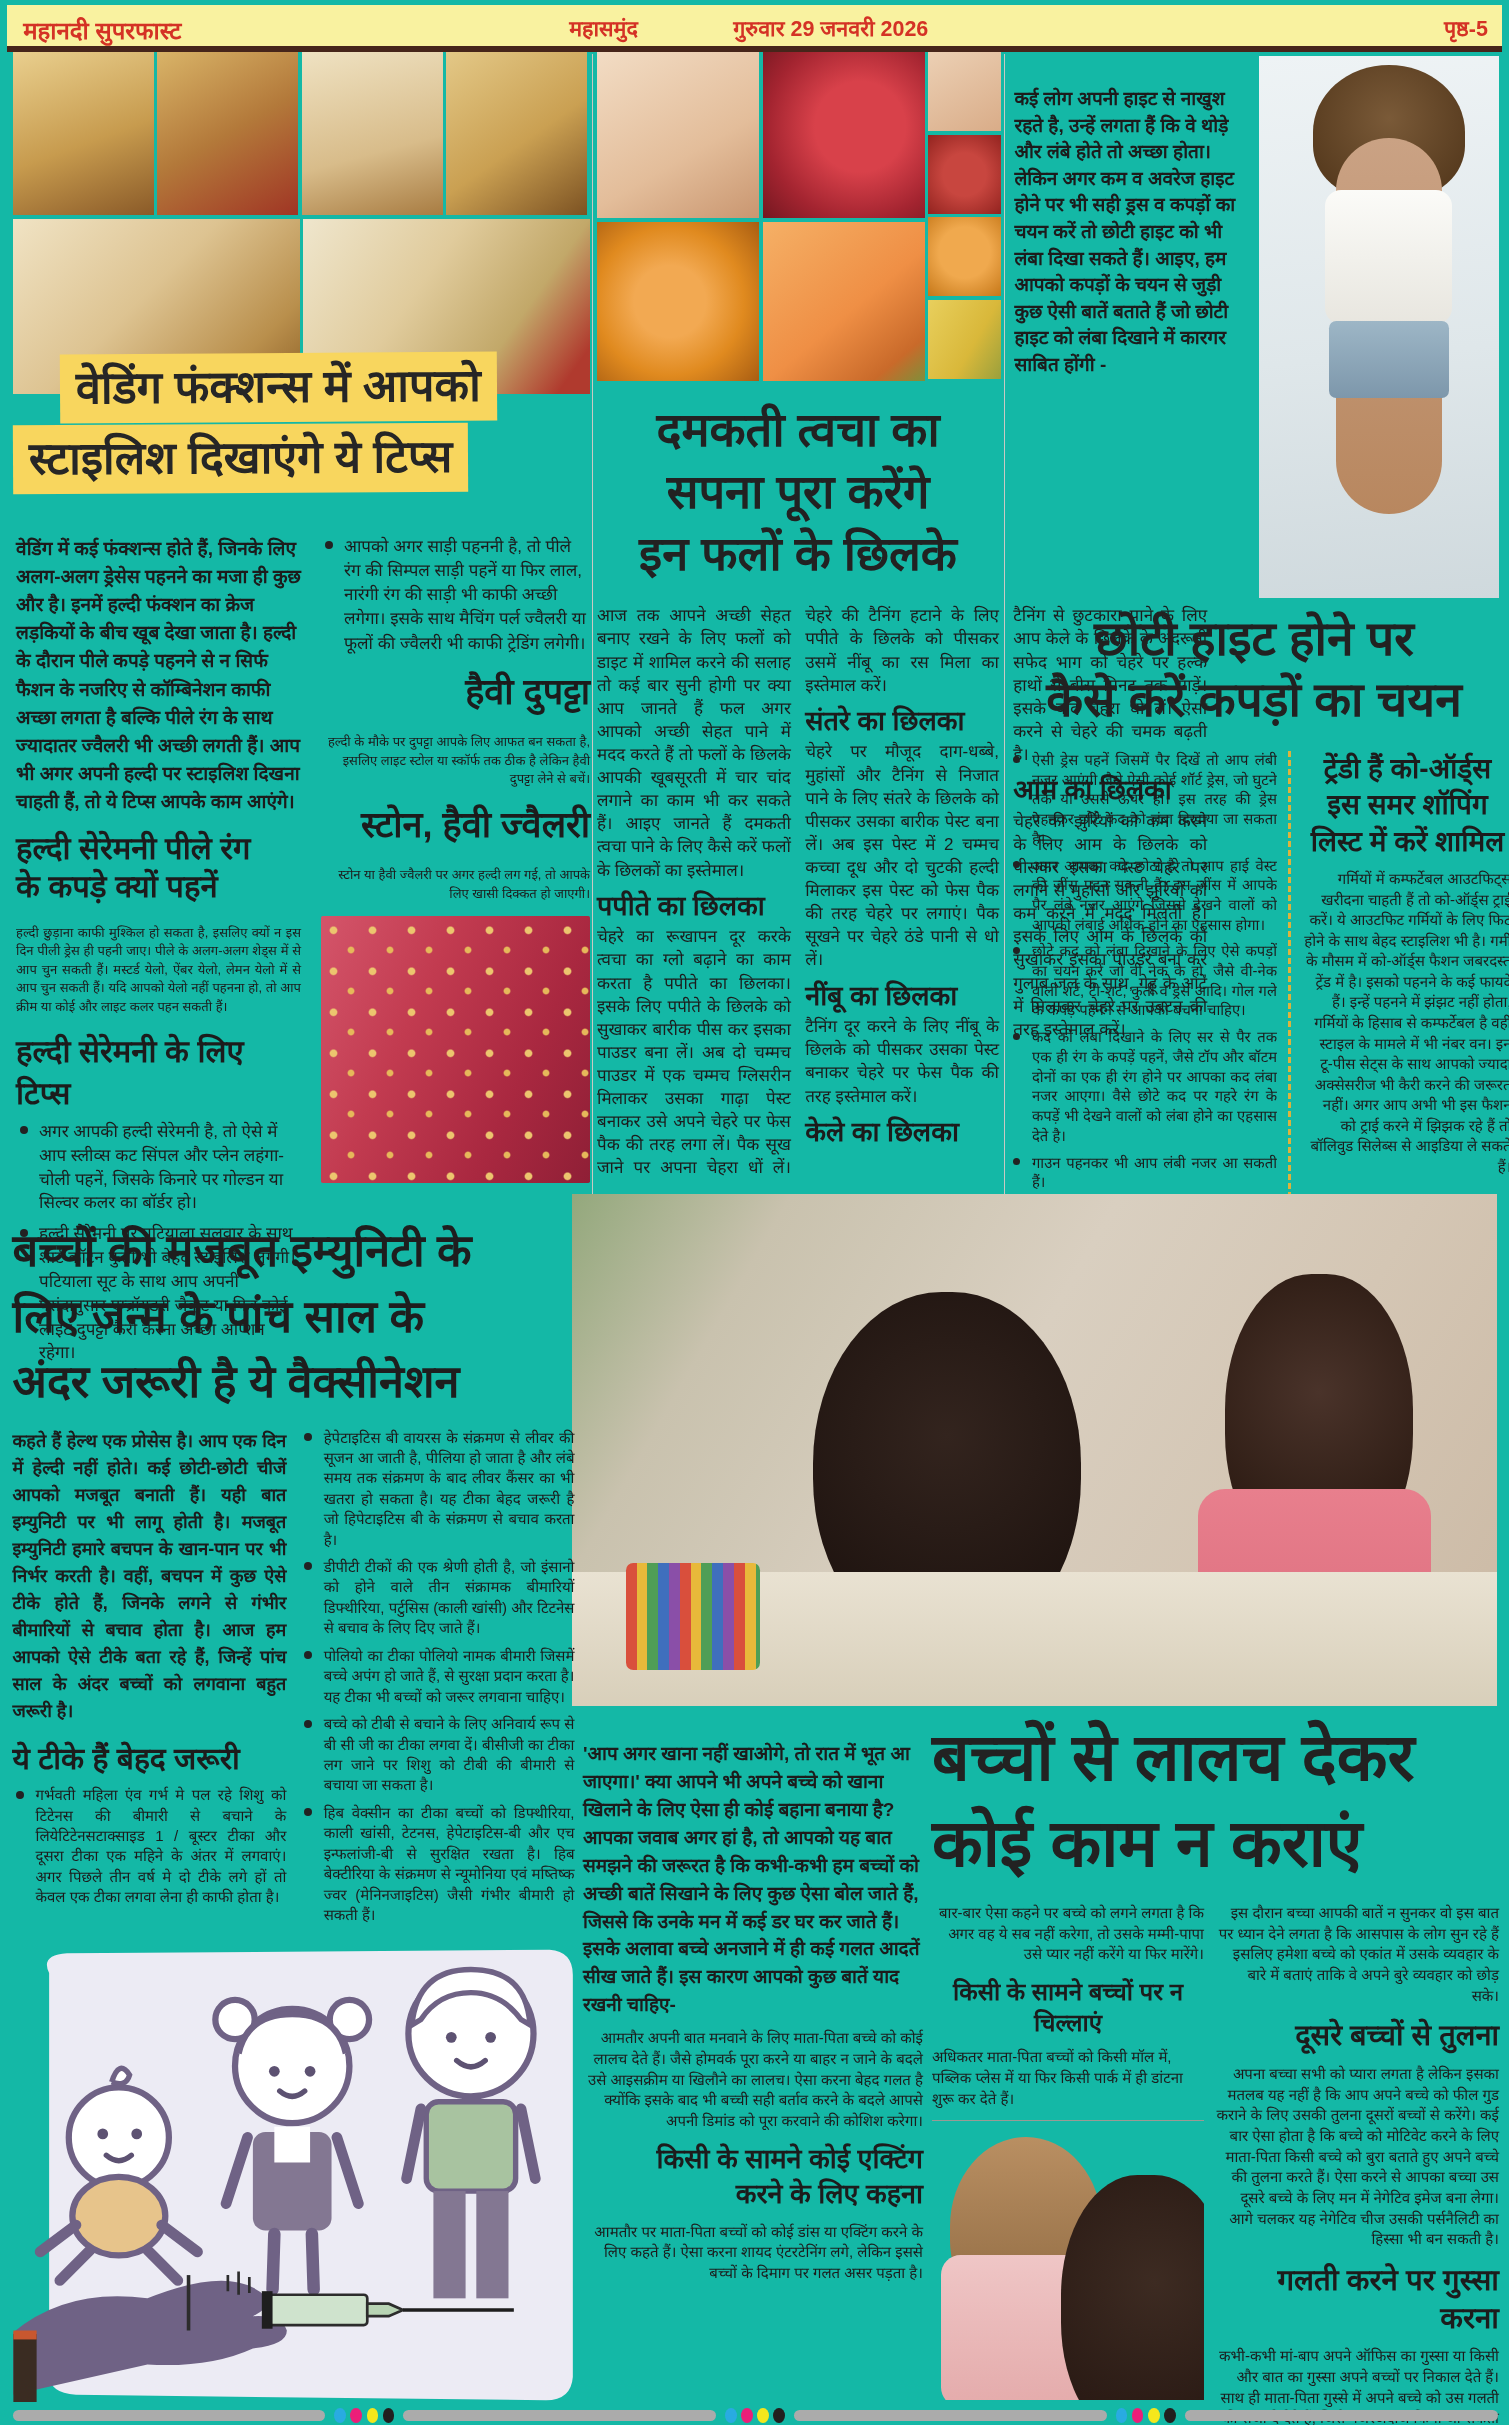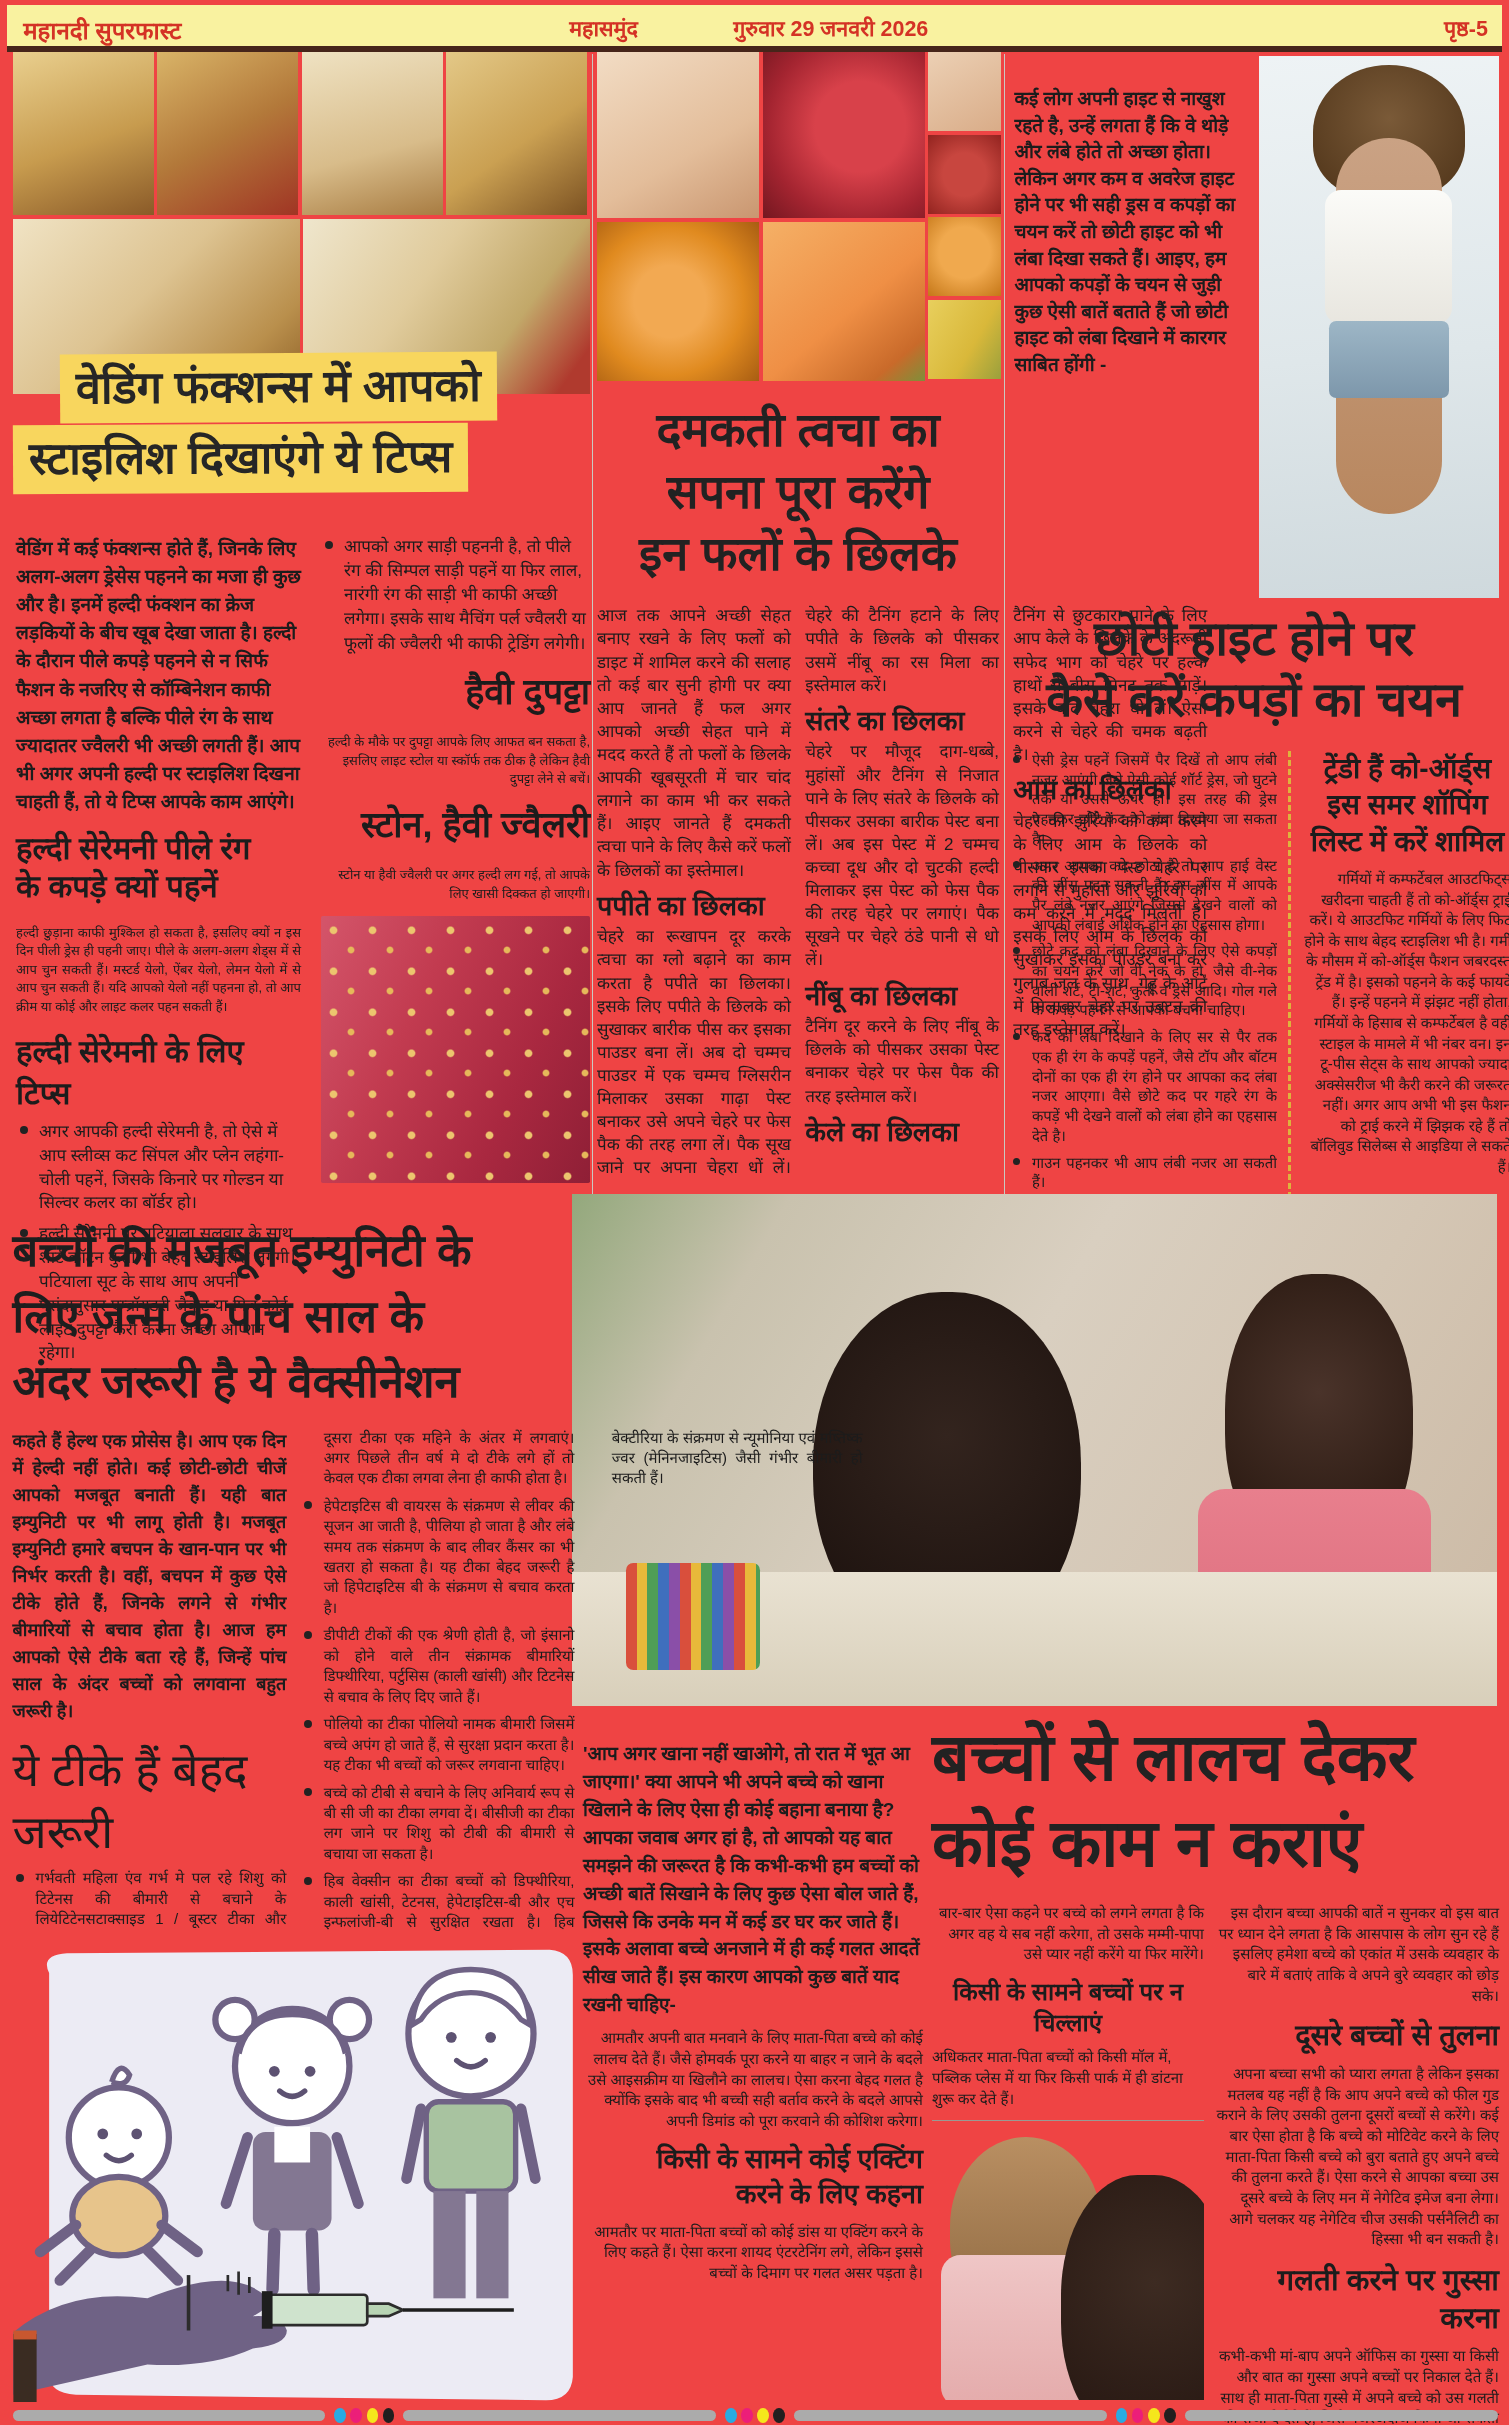--- a/index.html
+++ b/index.html
@@ -1,16 +1,16 @@
 <!DOCTYPE html>
 <html style="font-size:14.3px"><head>
 <meta charset="utf-8">
 <style>
   html,body{margin:0;padding:0;background:#e8e8e3;}
-  .page{position:relative;width:1510px;height:2426px;margin:0 auto;background:#ef4444;
+  .page{position:relative;width:1510px;height:2426px;margin:0 auto;background:#14b8a6;
         font-family:"Liberation Sans","DejaVu Sans",sans-serif;color:#1c1c1c;overflow:hidden;}
   .abs{position:absolute;}
   
   .masthead{left:7.2px;top:5.4px;width:1495px;height:41px;background:#f9f2a0;
             border-bottom:6.3px solid #46251a;}
   .masthead span{position:absolute;top:7.2px;font-weight:700;color:#d43225;}
   .m-paper{left:16px;font-size:24px;}
   .m-city{left:562px;font-size:21.5px;}
   .m-date{left:726px;font-size:21.5px;}
   .m-page{right:14.3px;font-size:21.5px;}
@@ -57,21 +57,21 @@
   .h-lead{width:234px;font-size:19px;font-weight:600;line-height:1.4;}
   .h-title{text-align:center;font-size:48px;font-weight:800;line-height:1.28;color:#222;}
   .h-bullets{font-size:14.8px;line-height:1.33;text-align:justify;}
   .coords{border-left:3.6px dashed #ddb33c;padding-left:12.5px;}
   .c-title{font-size:28px;font-weight:800;line-height:1.3;text-align:center;}
   .c-body{font-size:15px;line-height:1.37;text-align:right;margin-top:9px;}
   
   .v-title{font-size:45px;font-weight:800;line-height:1.46;color:#1e1e1e;}
   .v-body{column-count:2;column-gap:14.3px;column-fill:auto;height:519px;margin-top:12.5px;}
   .v-lead{font-size:18px;font-weight:600;line-height:1.5;text-align:justify;}
-  .v-list-head{font-size:46px;font-weight:400;margin:12.5px 0 7.2px;}
+  .v-list-head{font-size:30px;font-weight:700;margin:12.5px 0 7.2px;}
   .v-bullets{font-size:15px;line-height:1.36;text-align:justify;}
   
   .b-quote{font-size:19px;font-weight:600;line-height:1.47;}
   .b-para{font-size:15px;line-height:1.38;margin-top:9px;}
   .b-h2{font-weight:800;line-height:1.3;margin-top:10.7px;}
   .b-title{font-size:66px;font-weight:800;line-height:1.3;color:#222;}
   .b-photo-rule{border-top:0.9px solid #9a9a94;}
   
   .tile,.photo{background:#d8c49a;}
   .t-gold1{background:linear-gradient(160deg,#e9cf8e,#c79b4e 55%,#8a5a28);}

